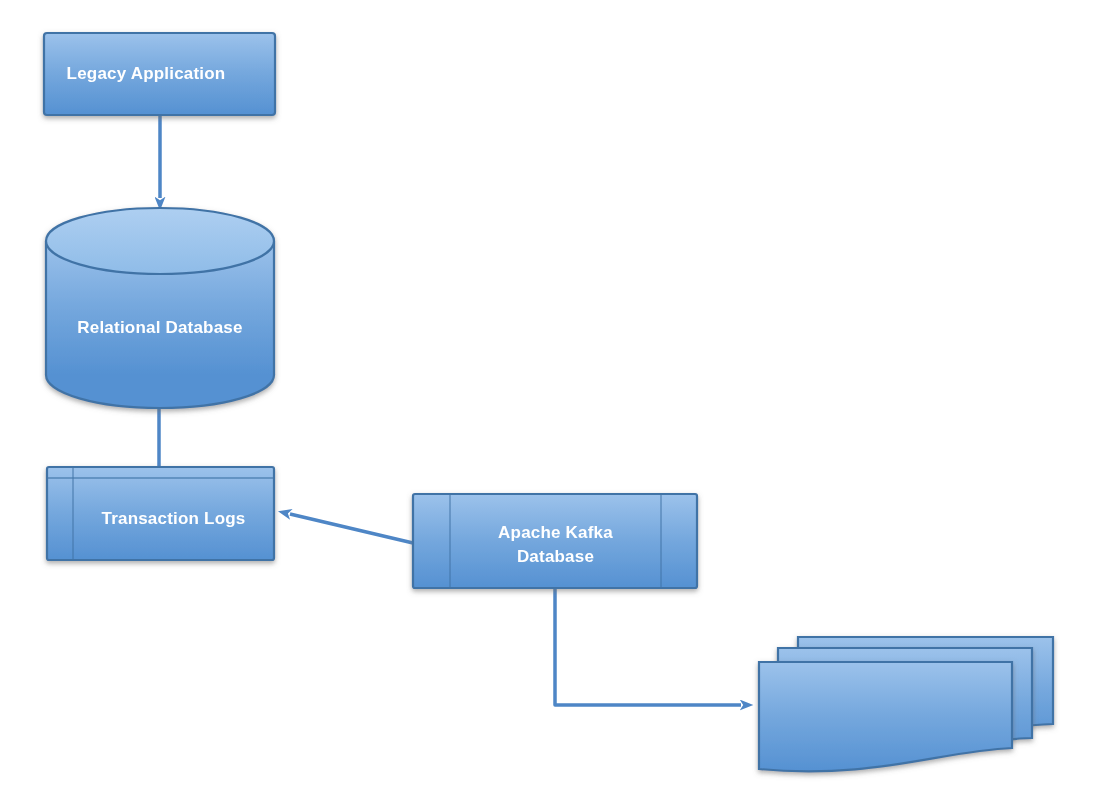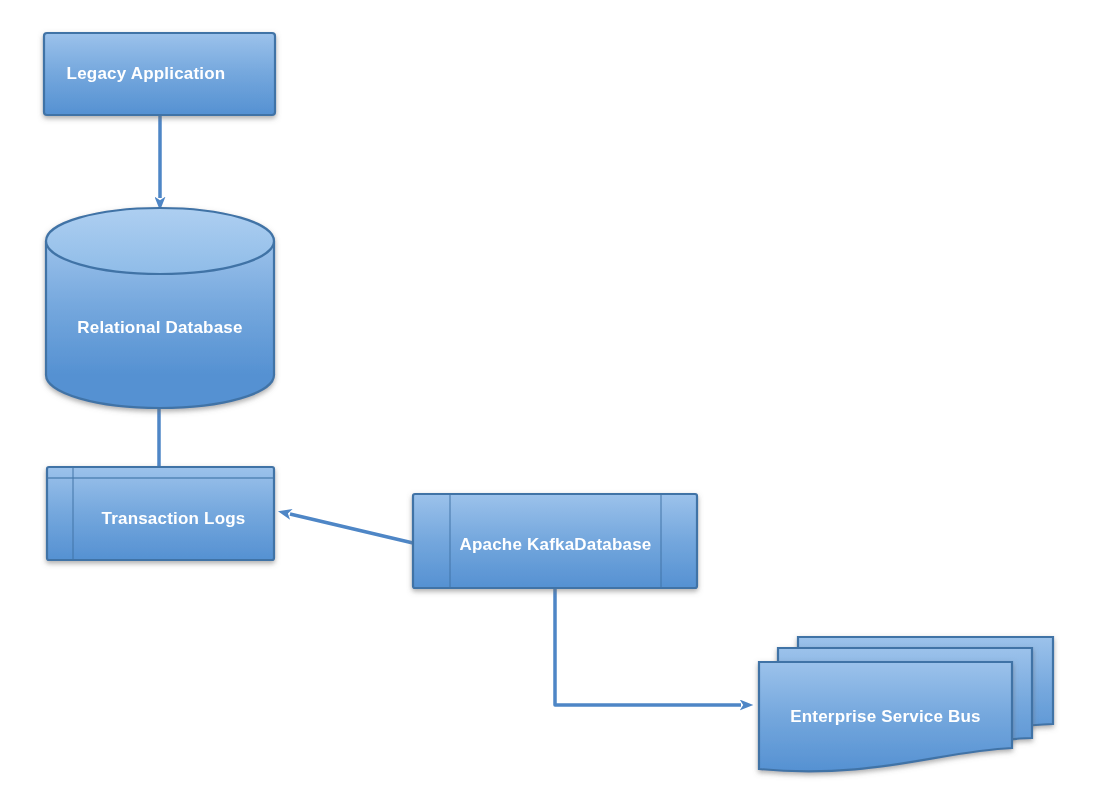--- a/index.html
+++ b/index.html
@@ -84,20 +84,19 @@
       <path d="M759,662 H1012 V748 C941,751 870,780 759,769 Z" fill="url(#gradShape)" stroke="#4173A6" stroke-width="2.2" filter="url(#shadow)"></path>
     </g>
   </svg>
 
   <div class="label" style="left:44px;top:33px;width:204px;height:82px;">Legacy Application</div>
 
   <div class="label" style="left:46px;top:318px;width:228px;height:20px;">Relational Database</div>
 
   <div class="label" style="left:73px;top:478px;width:201px;height:82px;">Transaction Logs</div>
 
-  <div class="label" style="left:450px;top:498px;width:211px;height:94px;flex-direction:row;">
+  <div class="label" style="left:450px;top:498px;width:211px;height:94px;flex-direction:column;">
     <span class="line">Apache Kafka</span>
     <span class="line">Database</span>
   </div>
 
-  <div class="label" style="left:759px;top:676px;width:253px;height:82px;">Enterprise Service Bus</div>
 
 </div>
 
 </body></html>

